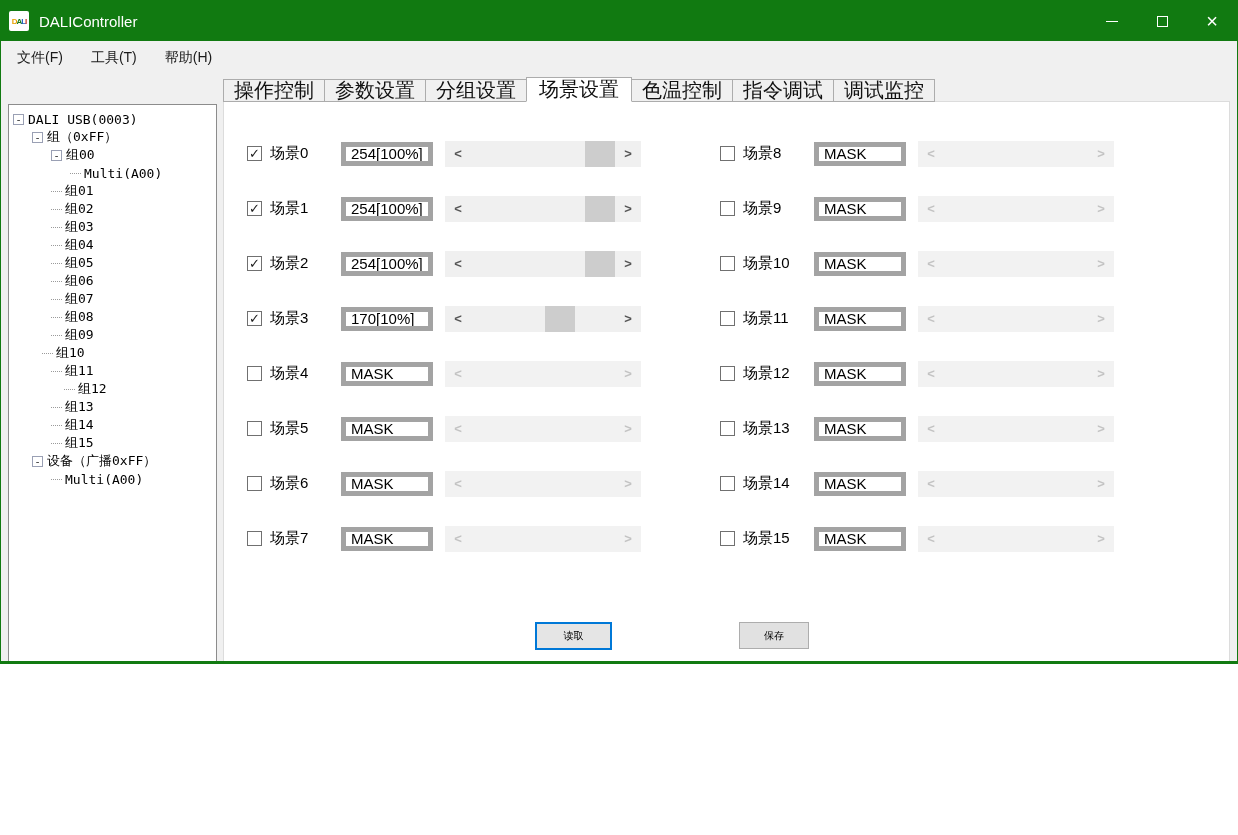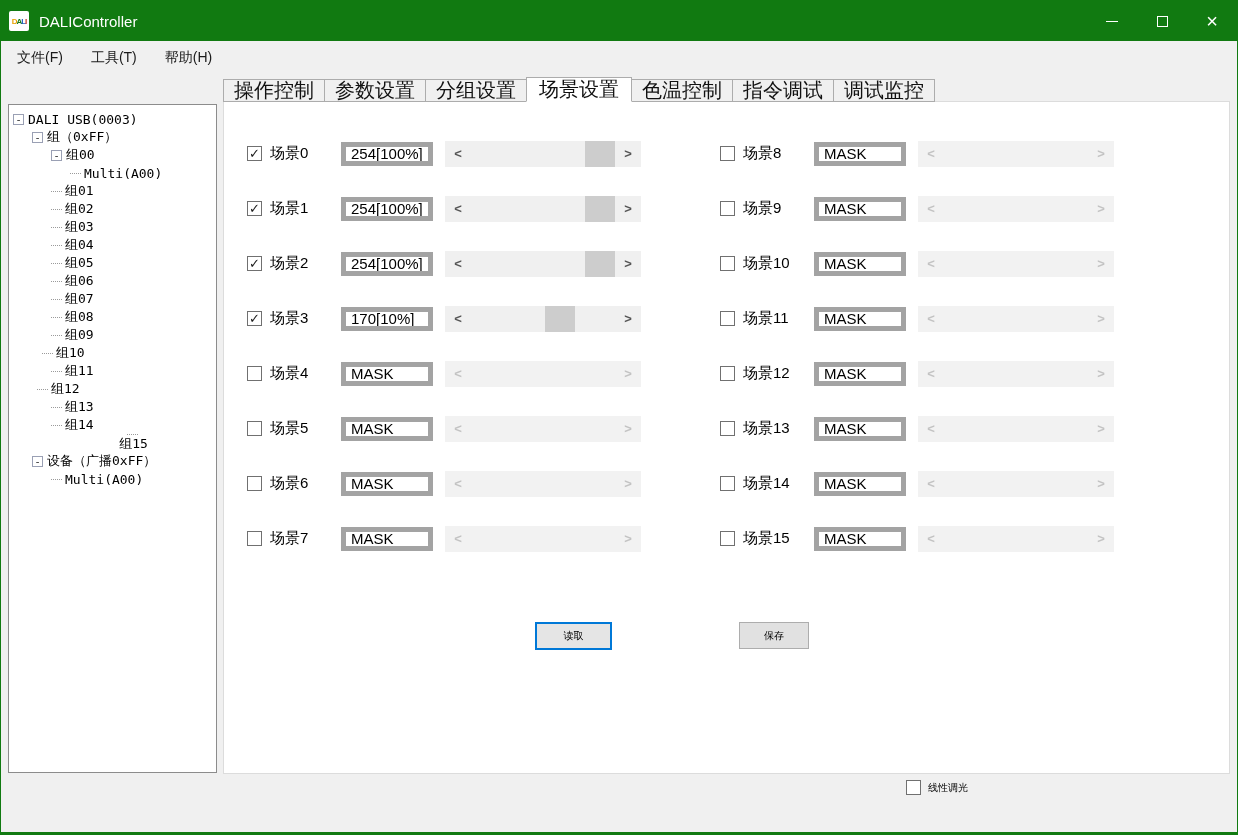--- a/index.html
+++ b/index.html
@@ -1,20 +1,20 @@
 <!DOCTYPE html>
 <html><head>
 <meta charset="utf-8">
 <style>
   * { box-sizing: border-box; margin: 0; padding: 0; }
   html,body { background:#fff; }
   body { font-family: "Liberation Sans", sans-serif; }
 
   .window {
-    position: relative; width: 1238px; height: 835px;
+    position: relative; width: 1238px; height: 664px;
     border: 1px solid #117a11; border-bottom-width: 3px;
     background: #f0f0f0; overflow: hidden;
   }
 
   
   .titlebar {
     position: absolute; left:0; right:0; top:0; height:40px;
     background:#117a11; display:flex; align-items:center; color:#fff;
   }
   .app-icon {
@@ -212,33 +212,33 @@
           <span>组09</span>
         </div>
         <div class="tree-row" style=" margin-left: 33px;">
           <span class="tree-dash"></span>
           <span>组10</span>
         </div>
         <div class="tree-row" style="padding-left: 42px;">
           <span class="tree-dash"></span>
           <span>组11</span>
         </div>
-        <div class="tree-row" style="padding-left: 28px; text-align: right;">
+        <div class="tree-row" style="padding-left: 55px; text-align: right;">
           <span class="tree-dash"></span>
           <span>组12</span>
         </div>
         <div class="tree-row" style="padding-left: 42px;">
           <span class="tree-dash"></span>
           <span>组13</span>
         </div>
         <div class="tree-row" style="padding-left: 42px;">
           <span class="tree-dash"></span>
           <span>组14</span>
         </div>
-        <div class="tree-row" style="padding-left: 42px; flex-direction: column;">
+        <div class="tree-row" style="padding-left: 42px;">
           <span class="tree-dash"></span>
           <span>组15</span>
         </div>
         <div class="tree-row" style="padding-left: 23px;">
           <span class="expander">-</span>
           <span>设备（广播0xFF）</span>
         </div>
         <div class="tree-row" style="padding-left: 42px;">
           <span class="tree-dash"></span>
           <span>Multi(A00)</span>

